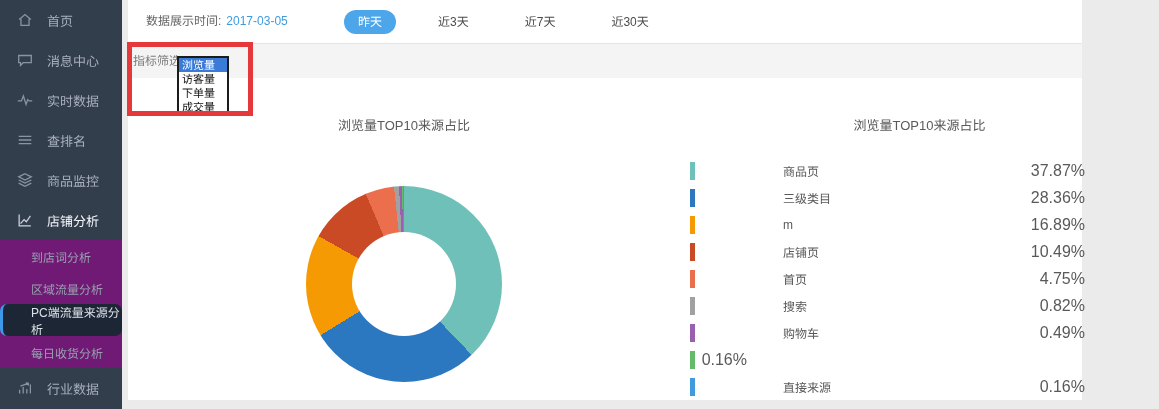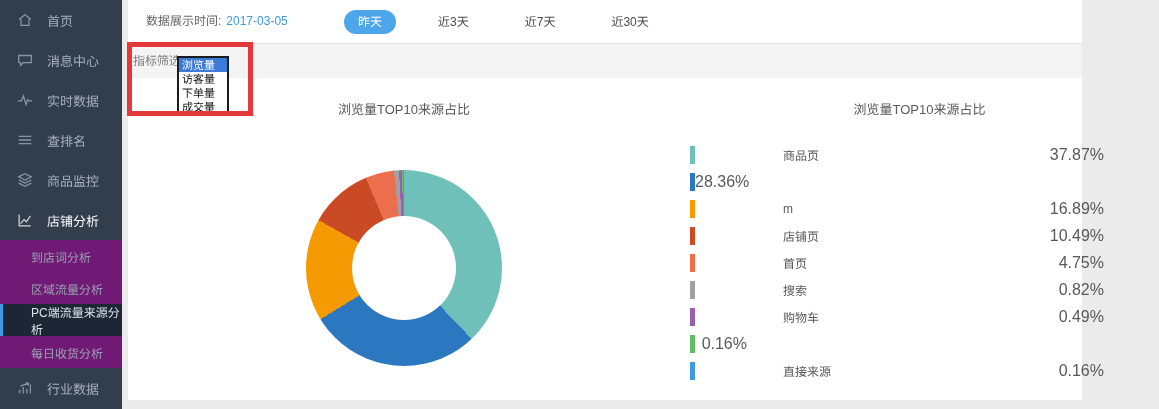--- a/index.html
+++ b/index.html
@@ -10,52 +10,52 @@
   .sidebar{position:absolute;left:0;top:0;width:122px;height:409px;background:#333e4d;}
   .side-item{display:flex;align-items:center;height:40px;padding-left:16px;
     color:#a7afbc;font-size:13px;cursor:pointer;}
   .side-item .ic{width:18px;height:18px;margin-right:13px;display:inline-flex;flex:0 0 18px;}
   .side-item .ic svg{width:18px;height:18px;stroke:#8b94a3;fill:none;stroke-width:1.4;}
   .side-item.active{color:#f4f6f9;}
   .side-item.active .ic svg{stroke:#cdd3dc;}
   .submenu{background:#701a75;}
   .sub-item{display:flex;align-items:center;height:32px;padding-left:28px;
     color:#97a1b0;font-size:12px;cursor:pointer;border-left:3px solid transparent;}
-  .sub-item.active{background:#1d2634;border-left:3px solid #3d9ae8;color:#dde2ea;}
+  .sub-item.active{background:#1d2634;border-left:3px solid #3d9ae8;color:#dde2ea;border-radius:7px;}
 
   
   .content{position:absolute;left:128px;top:0;width:954px;height:400px;background:#fff;}
   .toolbar{position:relative;height:43px;border-bottom:1px solid #e4e4e4;background:#fff;}
   .date-wrap{position:absolute;left:18px;top:0;line-height:43px;font-size:12px;color:#666;}
   .date-value{color:#3f9bde;margin-left:5px;text-decoration:none;cursor:pointer;}
   .ranges{position:absolute;left:216px;top:10px;display:flex;align-items:flex-start;}
   .range-btn{font-size:12px;color:#4a4a4a;margin-right:28px;height:24px;line-height:24px;
     padding:0 14px;border-radius:12px;cursor:pointer;white-space:nowrap;}
   .range-btn.active{background:#4da6ea;color:#fff;}
 
   .filter-band{position:relative;height:34px;background:#f4f4f4;}
   .filter-label{position:absolute;left:5px;top:0;line-height:34px;font-size:12px;color:#7d7d7d;}
   .dropdown{position:absolute;left:49px;top:12px;width:48px;background:#fff;
     border:2px solid #1b1b1b;z-index:30;}
   .dd-option{height:14px;line-height:14px;font-size:11px;padding-left:3px;color:#111;
     cursor:pointer;white-space:nowrap;overflow:hidden;}
   .dd-option.selected{background:#3b7bd8;color:#fff;}
 
   .charts{position:relative;height:322px;background:#fff;}
-  .panel-title{margin:0;padding-top:21px;text-align:center;font-size:13px;
+  .panel-title{margin:16px;padding-top:21px;text-align:center;font-size:13px;
     font-weight:normal;color:#5a5a5a;}
   .left-panel{position:absolute;left:0;top:0;width:552px;height:322px;}
   .right-panel{position:absolute;left:552px;top:0;width:479px;height:322px;}
 
   .donut{width:196px;height:196px;border-radius:50%;margin:52px auto 0;position:relative;}
   .donut-hole{position:absolute;left:46px;top:46px;width:104px;height:104px;
     border-radius:50%;background:#fff;}
 
   .legend{margin-top:23px;}
-  .legend-row{display:flex;align-items:center;height:27px;padding-left:10px;padding-right:55px;}
+  .legend-row{display:flex;align-items:center;height:27px;padding-left:10px;padding-right:74px;}
   .legend-bar{width:5px;height:18px;flex:0 0 5px;}
   .legend-label{margin-left:88px;font-size:12px;color:#595959;flex:1;}
   .legend-value{font-size:16px;color:#595959;text-align:right;min-width:52px;}
 
   
   .red-box{position:absolute;left:127px;top:42px;width:126px;height:74px;
     border:5px solid #e5383b;z-index:40;box-sizing:border-box;}
 </style>
 </head>
 <body>
@@ -169,20 +169,21 @@
       <section class="right-panel">
         <h3 class="panel-title">浏览量TOP10来源占比</h3>
         <div class="legend" id="legend">
             <div class="legend-row">
               <span class="legend-bar" style="background: rgb(111, 192, 184);"></span>
               <span class="legend-label">商品页</span>
               <span class="legend-value">37.87%</span>
             </div>
             <div class="legend-row">
               <span class="legend-bar" style="background: rgb(43, 120, 192);"></span>
+              <span class="legend-label">三级类目</span>
               <span class="legend-value">28.36%</span>
             </div>
             <div class="legend-row">
               <span class="legend-bar" style="background: rgb(245, 154, 2);"></span>
               <span class="legend-label">m</span>
               <span class="legend-value">16.89%</span>
             </div>
             <div class="legend-row">
               <span class="legend-bar" style="background: rgb(203, 74, 38);"></span>
               <span class="legend-label">店铺页</span>

